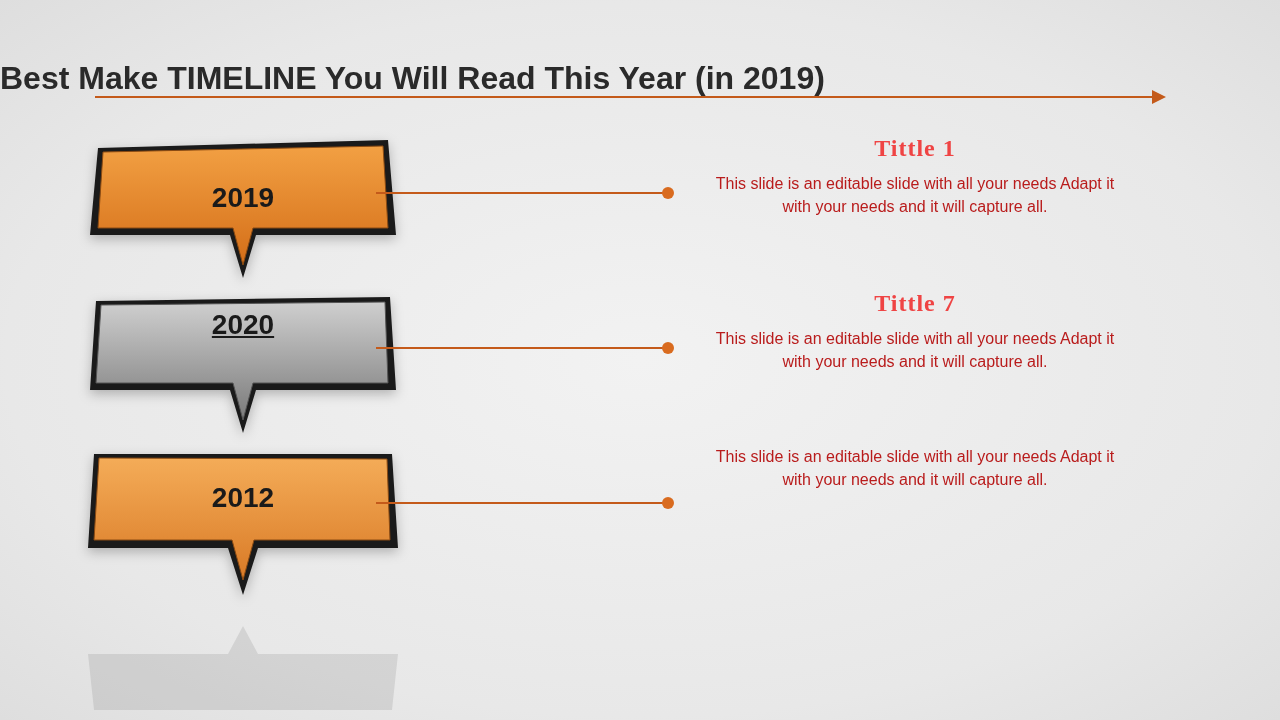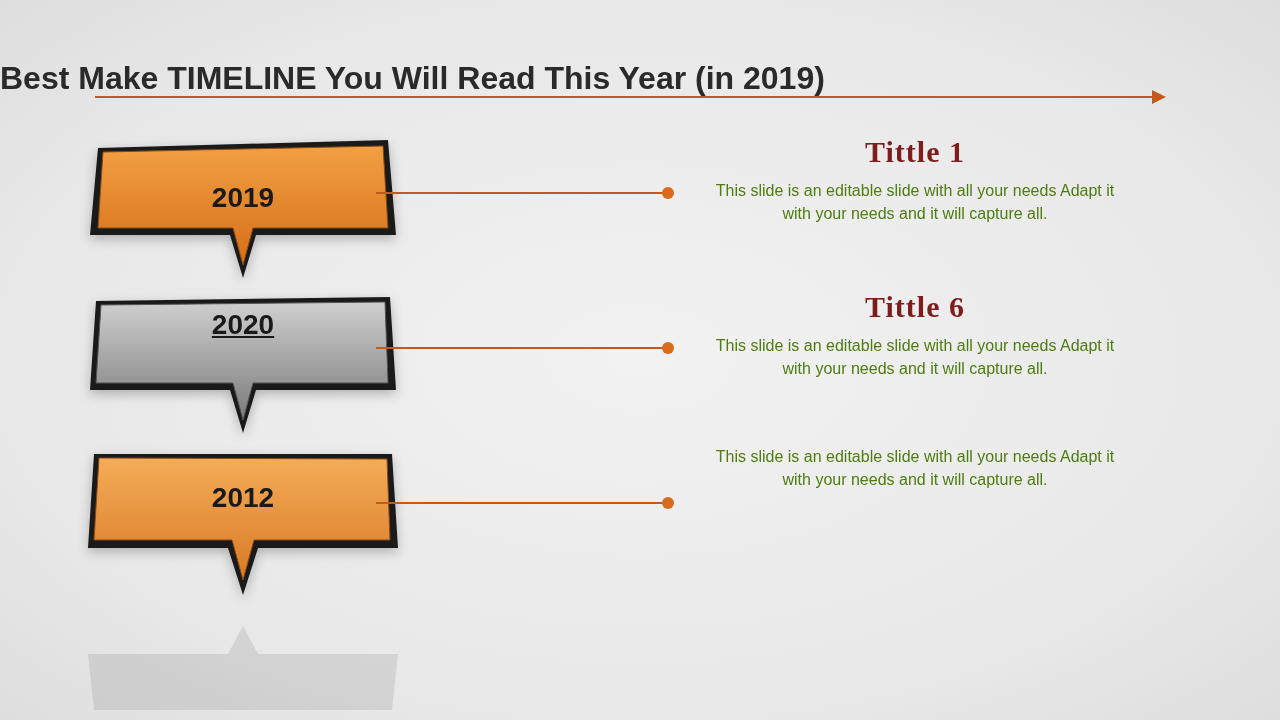--- a/index.html
+++ b/index.html
@@ -21,22 +21,22 @@
   .dot{position:absolute;width:12px;height:12px;border-radius:50%;background:#d96b1f;}
   .conn1{top:192px;left:376px;width:290px;}
   .dot1{top:187px;left:662px;}
   .conn2{top:347px;left:376px;width:290px;}
   .dot2{top:342px;left:662px;}
   .conn3{top:502px;left:376px;width:290px;}
   .dot3{top:497px;left:662px;}
 
   
   .item{position:absolute;left:700px;width:430px;text-align:center;}
-  .item-title{font-family:Georgia,"Times New Roman",serif;font-size:30px;font-weight:700;color:#7f1d1d;margin-bottom:10px;letter-spacing:1px;}
-  .item-desc{font-size:16px;color:#4d7c0f;line-height:1.45;}
+  .item-title{font-family:Georgia,"Times New Roman",serif;font-size:24px;font-weight:700;color:#ef4444;margin-bottom:10px;letter-spacing:1px;}
+  .item-desc{font-size:16px;color:#b91c1c;line-height:1.45;}
   .item1{top:135px;}
   .item2{top:290px;}
   .item3{top:445px;}
 
   
   .reflection{position:absolute;left:88px;top:620px;transform:scaleY(-1);opacity:0.18;}
 </style>
 </head>
 <body>
 
@@ -99,20 +99,20 @@
   <div class="connector conn2"></div>
   <div class="dot dot2"></div>
   <div class="connector conn3"></div>
   <div class="dot dot3"></div>
 
   <div class="item item1">
     <div class="item-title">Tittle 1</div>
     <div class="item-desc">This slide is an editable slide with all your needs Adapt it with your needs and it will capture all.</div>
   </div>
   <div class="item item2">
-    <div class="item-title">Tittle 6</div>
+    <div class="item-title">Tittle 7</div>
     <div class="item-desc">This slide is an editable slide with all your needs Adapt it with your needs and it will capture all.</div>
   </div>
   <div class="item item3">
     <div class="item-desc">This slide is an editable slide with all your needs Adapt it with your needs and it will capture all.</div>
   </div>
 
 </div>
 
 </body></html>

